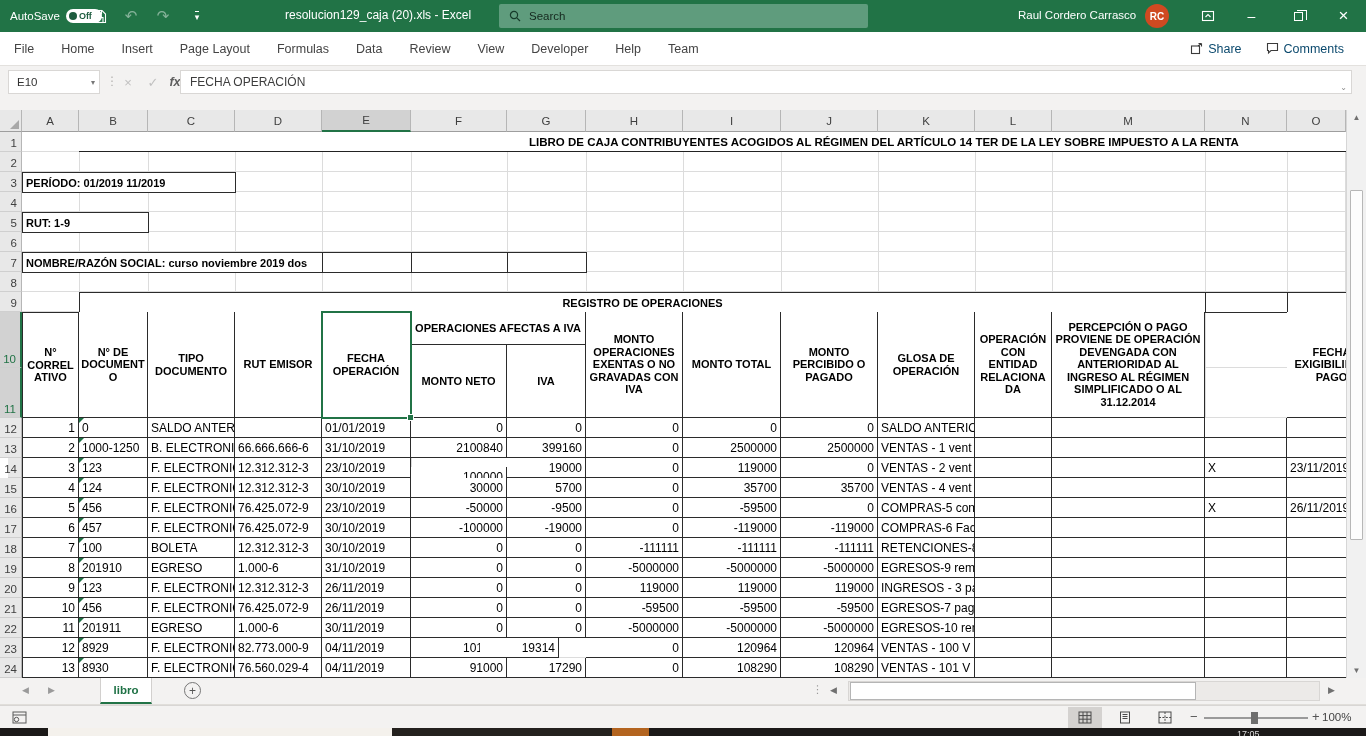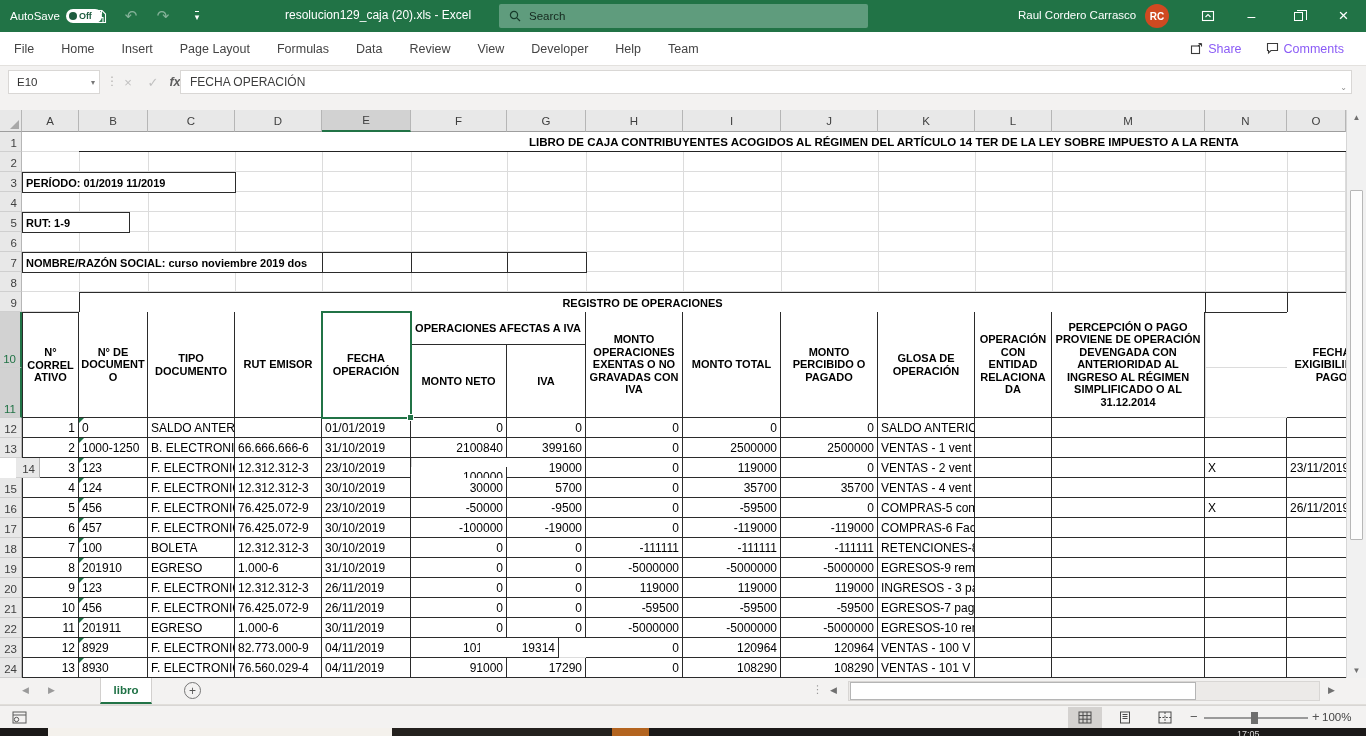--- a/index.html
+++ b/index.html
@@ -23,21 +23,21 @@
   .avatar{position:absolute;left:1145px;top:4px;width:24px;height:24px;border-radius:50%;background:#cf4a21;
           display:flex;align-items:center;justify-content:center;font-size:10px;font-weight:bold;color:#fff;}
   .winbtn{position:absolute;top:0;width:45px;height:32px;display:flex;align-items:center;justify-content:center;color:#fff;font-size:14px;}
   .restore-glyph{width:9px;height:9px;border:1px solid #fff;position:relative;background:#217346;}
   .restore-glyph:before{content:"";position:absolute;left:2px;top:-3px;width:9px;height:9px;border:1px solid #fff;border-bottom:none;border-left:none;}
 
   
   .menubar{position:absolute;left:0;top:32px;width:1366px;height:34px;background:#fff;border-bottom:1px solid #e3e1de;
            display:flex;align-items:center;padding-left:14px;font-size:12.5px;color:#444;}
   .mtab{margin-right:27px;white-space:nowrap;}
-  .mright{margin-left:auto;display:flex;align-items:flex-end;gap:24px;padding-right:22px;color:#8b5cf6;}
+  .mright{margin-left:auto;display:flex;align-items:flex-end;gap:24px;padding-right:22px;color:#0c4a6e;}
   .mbtn{display:flex;align-items:center;gap:5px;font-size:12.5px;}
 
   
   .formulabar{position:absolute;left:0;top:66px;width:1366px;height:32px;background:#f3f2f1;}
   .namebox{position:absolute;left:8px;top:4px;width:92px;height:24px;background:#fff;border:1px solid #d9d7d5;
            display:flex;align-items:center;font-size:11.5px;color:#333;padding-left:8px;}
   .nb-arrow{position:absolute;right:4px;font-size:8px;color:#777;}
   .fdots{position:absolute;left:106px;top:8px;color:#b5b3b1;font-size:12px;}
   .fbtn{position:absolute;top:4px;width:24px;height:24px;display:flex;align-items:center;justify-content:center;font-size:13px;}
   .fx{font-style:italic;font-weight:bold;color:#5f5f5f;font-size:12.5px;}
@@ -252,21 +252,21 @@
         <div class="gl" style="left: 22px; top: 467px; width: 1324px; height: 1px;"></div>
         <div class="gl" style="left: 22px; top: 487px; width: 1324px; height: 1px;"></div>
         <div class="gl" style="left: 22px; top: 507px; width: 1324px; height: 1px;"></div>
         <div class="gl" style="left: 22px; top: 527px; width: 1324px; height: 1px;"></div>
         <div class="gl" style="left: 22px; top: 547px; width: 1324px; height: 1px;"></div>
         <div class="gl" style="left: 22px; top: 567px; width: 1324px; height: 1px;"></div>
         <div class="cover" style="left: 79px; top: 22px; width: 1267px; height: 19px;"></div>
         <div class="r1title" style="left: 505px; top: 22px; width: 860px; height: 20px;">LIBRO DE CAJA CONTRIBUYENTES ACOGIDOS AL RÉGIMEN DEL ARTÍCULO 14 TER DE LA LEY SOBRE IMPUESTO A LA RENTA</div>
         <div class="r1line" style="left: 79px; top: 41px; width: 1267px; height: 1px;"></div>
         <div class="box" style="left: 22px; top: 62px; width: 214px; height: 21px;">PERÍODO: 01/2019 11/2019</div>
-        <div class="box" style="left: 22px; top: 102px; width: 108px; height: 21px;">RUT: 1-9</div>
+        <div class="box" style="left: 22px; top: 102px; width: 127px; height: 21px;">RUT: 1-9</div>
         <div class="box" style="left: 22px; top: 142px; width: 301px; height: 21px;">NOMBRE/RAZÓN SOCIAL: curso noviembre 2019 dos</div>
         <div class="box" style="left: 322px; top: 142px; width: 90px; height: 21px;"></div>
         <div class="box" style="left: 411px; top: 142px; width: 97px; height: 21px;"></div>
         <div class="box" style="left: 507px; top: 142px; width: 80px; height: 21px;"></div>
         <div class="box center" style="left: 79px; top: 182px; width: 1127px; height: 21px;">REGISTRO DE OPERACIONES</div>
         <div class="box" style="left: 1205px; top: 182px; width: 83px; height: 21px;"></div>
         <div class="box" style="left: 1287px; top: 182px; width: 90px; height: 21px;"></div>
         <div class="tcell thdr bl bt" style="left: 22px; top: 202px; width: 57px; height: 106px;">N° CORRELATIVO</div>
         <div class="tcell thdr" style="left: 148px; top: 202px; width: 87px; height: 106px;">TIPO DOCUMENTO</div>
         <div class="tcell thdr" style="left: 79px; top: 202px; width: 69px; height: 106px;">N° DE DOCUMENTO</div>
@@ -498,21 +498,21 @@
         <div class="rowhead" style="left: 0px; top: 82px; width: 22px; height: 20px;">4</div>
         <div class="rowhead" style="left: 0px; top: 102px; width: 22px; height: 20px;">5</div>
         <div class="rowhead" style="left: 0px; top: 122px; width: 22px; height: 20px;">6</div>
         <div class="rowhead" style="left: 0px; top: 142px; width: 22px; height: 20px;">7</div>
         <div class="rowhead" style="left: 0px; top: 162px; width: 22px; height: 20px;">8</div>
         <div class="rowhead" style="left: 0px; top: 182px; width: 22px; height: 20px;">9</div>
         <div class="rowhead selrow" style="left: 0px; top: 202px; width: 22px; height: 56px;">10</div>
         <div class="rowhead selrow" style="left: 0px; top: 258px; width: 22px; height: 50px;">11</div>
         <div class="rowhead" style="left: 0px; top: 308px; width: 22px; height: 20px;">12</div>
         <div class="rowhead" style="left: 0px; top: 328px; width: 22px; height: 20px;">13</div>
-        <div class="rowhead" style="left: 16px; top: 348px; width: 24px; height: 20px;">14</div>
+        <div class="rowhead" style="left: 8px; top: 348px; width: 14px; height: 20px;">14</div>
         <div class="rowhead" style="left: 0px; top: 368px; width: 22px; height: 20px;">15</div>
         <div class="rowhead" style="left: 0px; top: 388px; width: 22px; height: 20px;">16</div>
         <div class="rowhead" style="left: 0px; top: 408px; width: 22px; height: 20px;">17</div>
         <div class="rowhead" style="left: 0px; top: 428px; width: 22px; height: 20px;">18</div>
         <div class="rowhead" style="left: 0px; top: 448px; width: 22px; height: 20px;">19</div>
         <div class="rowhead" style="left: 0px; top: 468px; width: 22px; height: 20px;">20</div>
         <div class="rowhead" style="left: 0px; top: 488px; width: 22px; height: 20px;">21</div>
         <div class="rowhead" style="left: 0px; top: 508px; width: 22px; height: 20px;">22</div>
         <div class="rowhead" style="left: 0px; top: 528px; width: 22px; height: 20px;">23</div>
         <div class="rowhead" style="left: 0px; top: 548px; width: 22px; height: 20px;">24</div>

